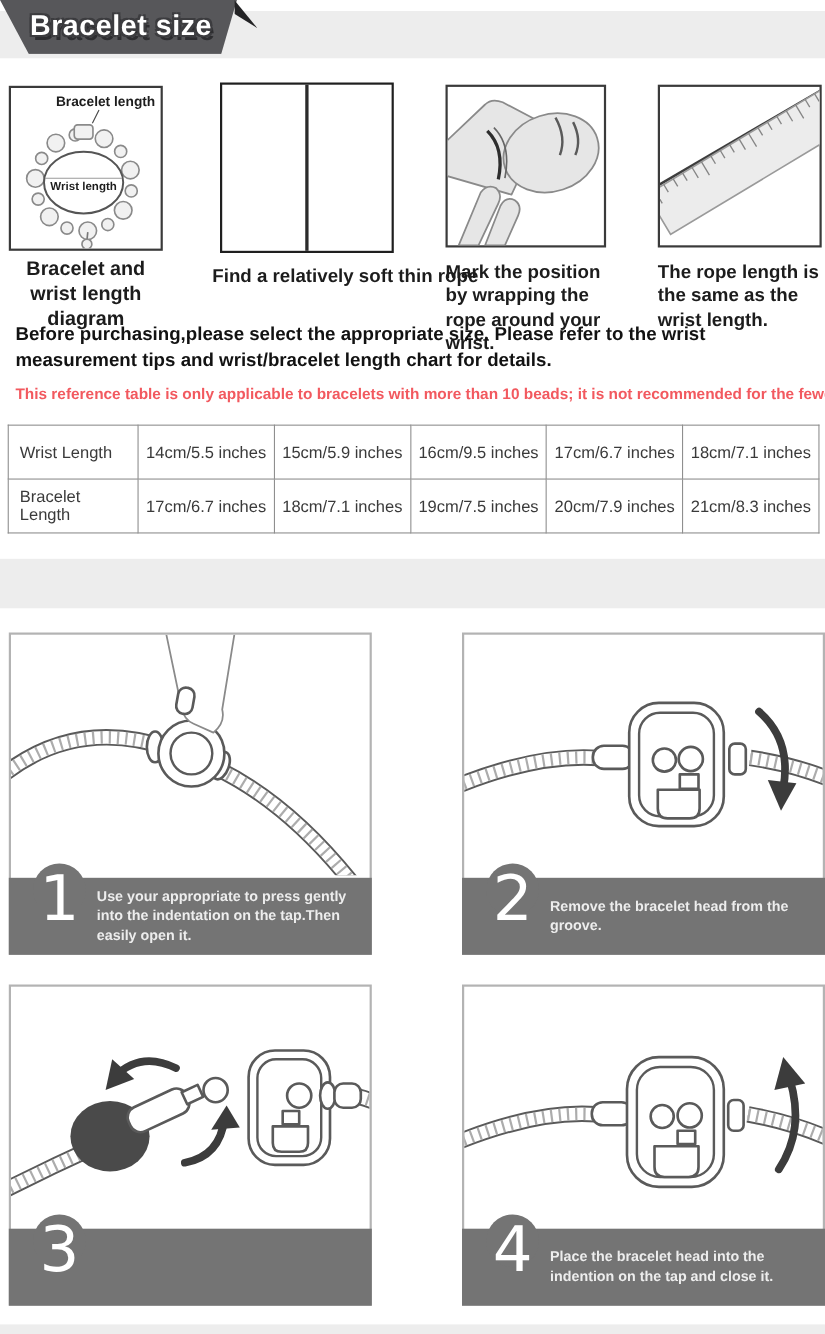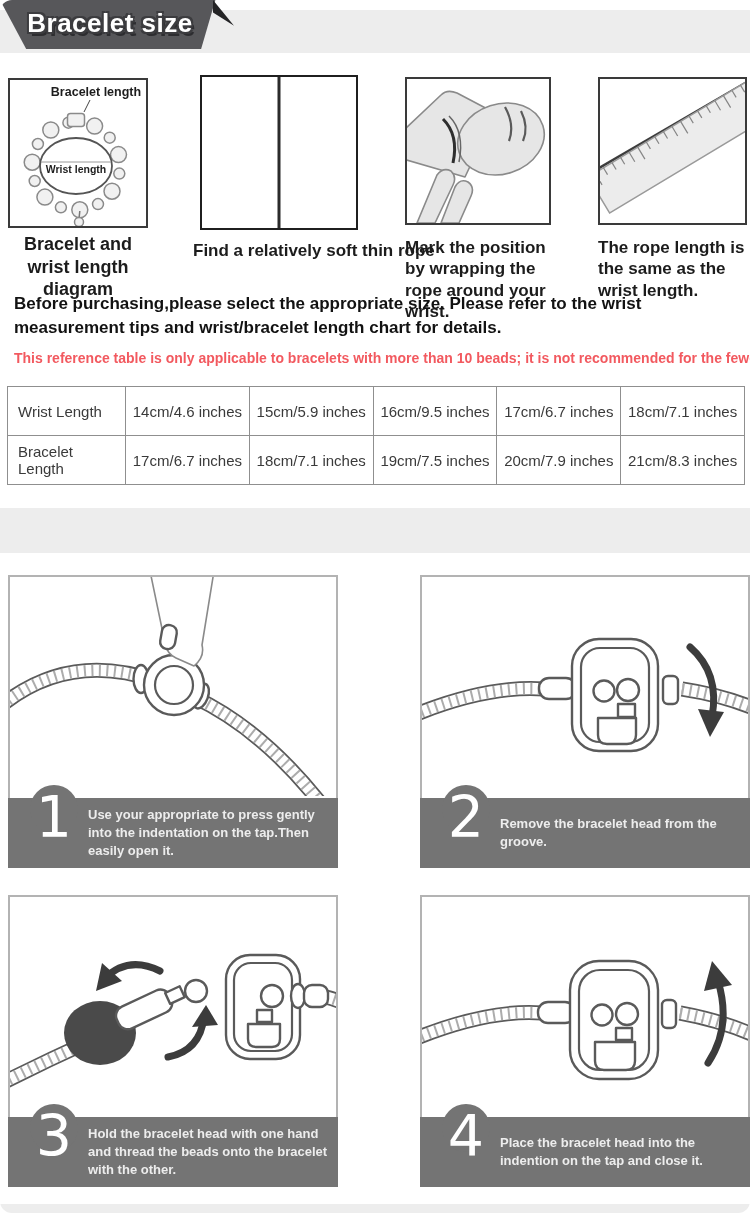--- a/index.html
+++ b/index.html
@@ -1,17 +1,17 @@
 <!DOCTYPE html>
 <html><head>
 <meta charset="utf-8">
 <style>
   html,body{margin:0;padding:0;background:#fff;}
   .page{position:relative;width:750px;height:1213px;background:#fff;overflow:hidden;
-        font-family:"Liberation Sans",sans-serif;color:#1c1c1c;border-radius:12px;}
+        font-family:"Liberation Sans",sans-serif;color:#1c1c1c;}
 
   
   .strip{position:absolute;left:0;width:750px;height:43px;background:#ededed;}
   .banner{position:absolute;left:0;width:238px;height:49px;}
   .banner .shape{position:absolute;inset:0;background:#57575a;
                  clip-path:polygon(0 0,90.5% 0,84.5% 100%,11% 100%);}
   .banner .fold{position:absolute;left:213px;top:0;width:21px;height:27px;background:#232325;
                 clip-path:polygon(0 0,100% 95%,0 46%);}
   .banner .label{position:absolute;left:10px;width:200px;top:8px;text-align:center;
                  font-size:26px;font-weight:800;letter-spacing:.5px;color:#fff;
@@ -160,21 +160,21 @@
         <col style="width:118px">
         <col>
         <col>
         <col>
         <col>
         <col>
       </colgroup>
     <tbody>
         <tr>
       <td class="rowhead">Wrist Length</td>
-      <td>14cm/4.6 inches</td>
+      <td>14cm/5.5 inches</td>
       <td>15cm/5.9 inches</td>
       <td>16cm/9.5 inches</td>
       <td>17cm/6.7 inches</td>
       <td>18cm/7.1 inches</td>
     </tr>
     <tr>
       <td class="rowhead">Bracelet Length</td>
       <td>17cm/6.7 inches</td>
       <td>18cm/7.1 inches</td>
       <td>19cm/7.5 inches</td>
@@ -263,21 +263,20 @@
         <circle class="part" cx="262" cy="99" r="11"></circle>
         <ellipse class="part" cx="288" cy="99" rx="7" ry="12"></ellipse>
         <rect class="part" x="247" y="113" width="15" height="12"></rect>
         <path class="part" d="M238,127 h32 v15 q0,8 -8,8 h-16 q-8,0 -8,-8 z"></path>
         <rect class="part" x="294" y="88" width="24" height="22" rx="8"></rect>
       </svg>
     </div>
     <div class="band">
       <div class="bump"></div>
       <div class="num">3</div>
-      <div class="stext">Hold the bracelet head with one hand and thread the beads onto the bracelet with the other.</div>
     </div>
   </div>
 
   <div class="card" style="left:420px;top:895px;height:292px;">
     <div class="illus">
       <svg width="326" height="219" viewBox="0 0 326 219">
         <path class="t1" d="M-8,142 Q66,112 120,116"></path>
           <path class="t2" d="M-8,142 Q66,112 120,116"></path>
           <path class="t3" d="M-8,142 Q66,112 120,116"></path>
         <path class="t1" d="M258,116 Q302,124 336,140"></path>

